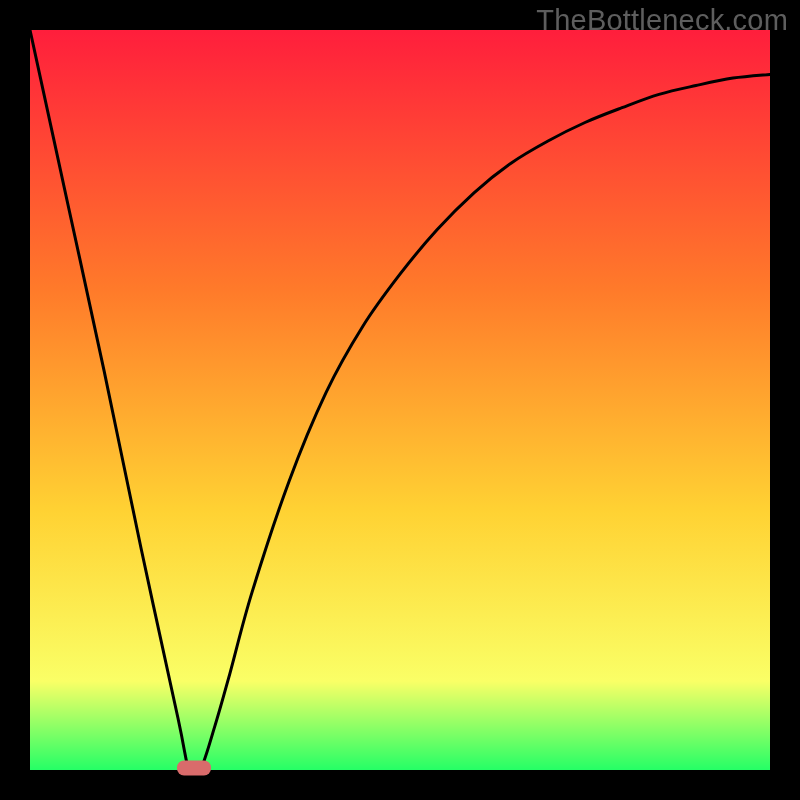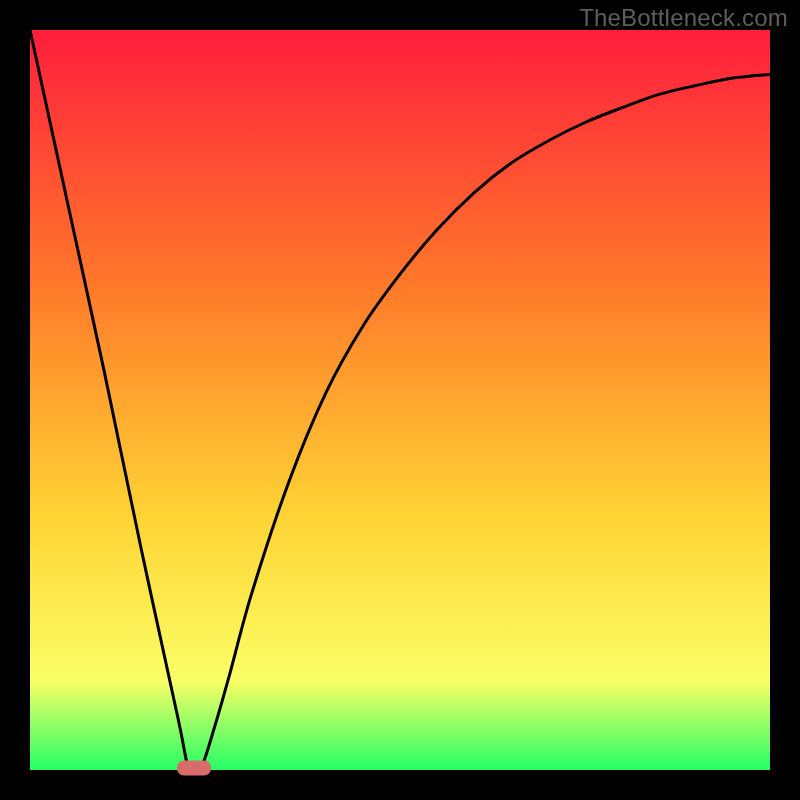--- a/index.html
+++ b/index.html
@@ -15,21 +15,21 @@
     position: relative;
     width: 800px;
     height: 800px;
     background: #000;
   }
   .watermark {
     position: absolute;
     top: 4px;
     right: 12px;
     color: #5e5e5e;
-    font-size: 24px;
+    font-size: 29px;
     font-weight: 500;
     letter-spacing: 0.2px;
     z-index: 10;
   }
   .plot {
     position: absolute;
     left: 30px;
     top: 30px;
     width: 740px;
     height: 740px;

